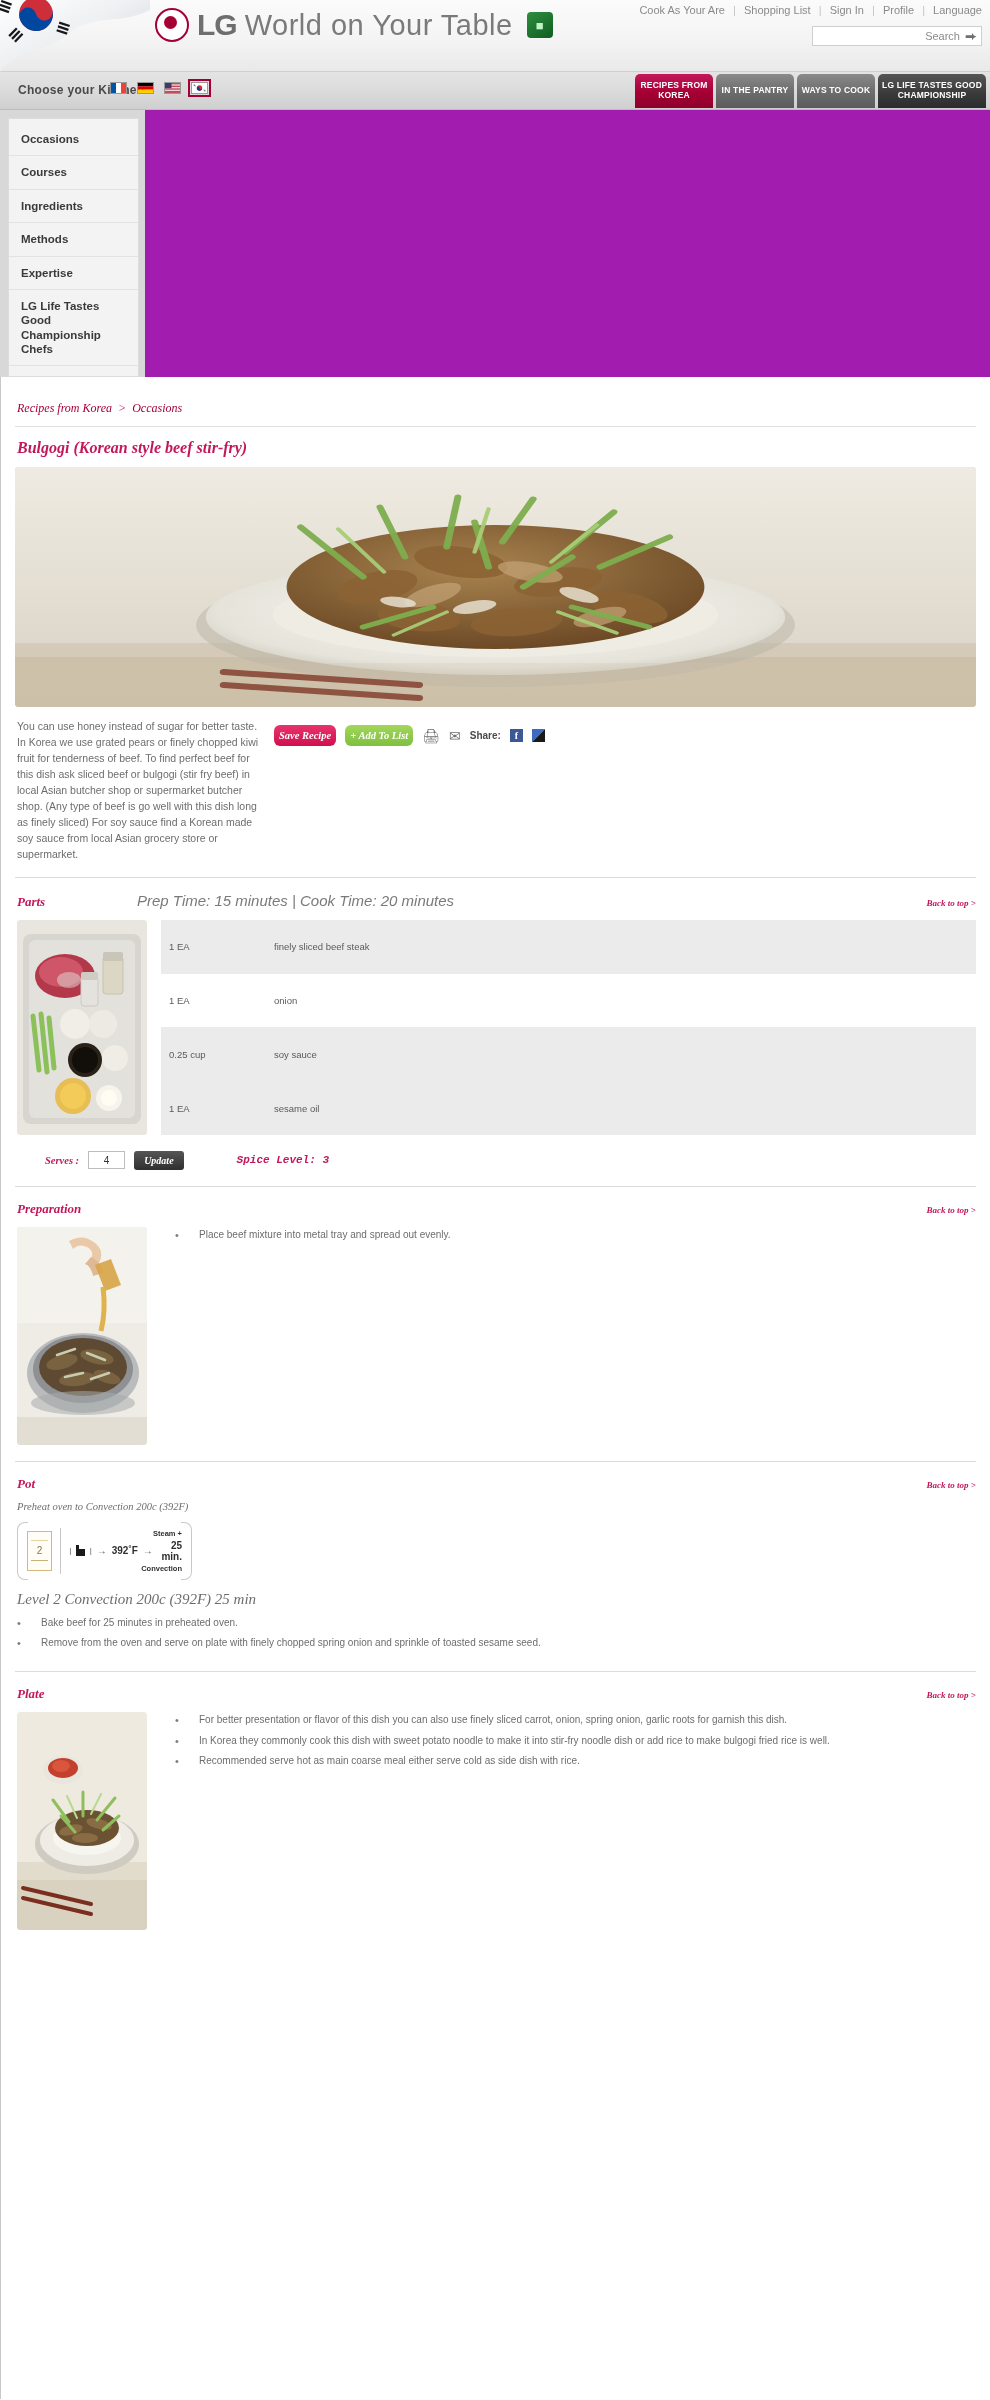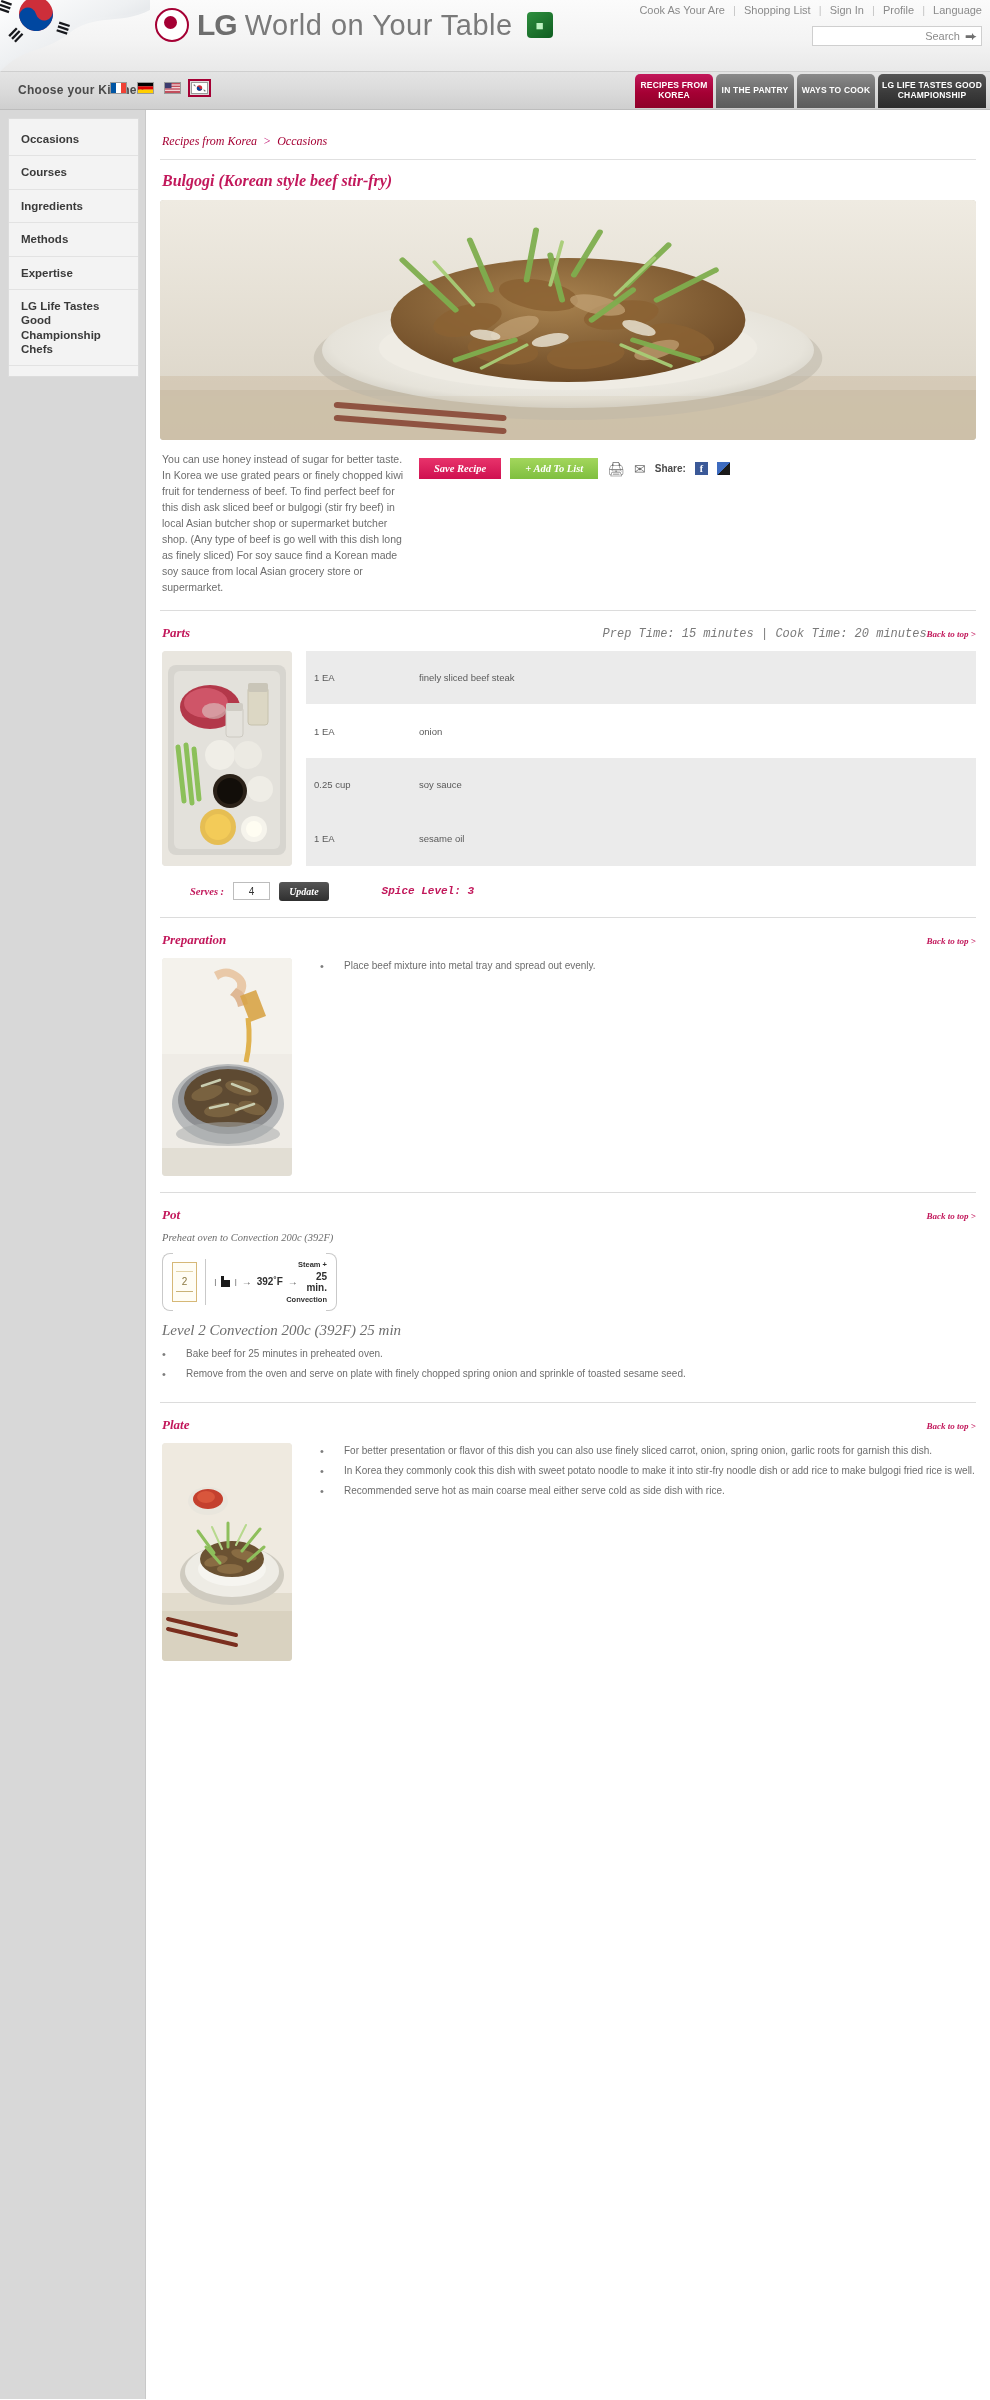--- a/index.html
+++ b/index.html
@@ -115,20 +115,21 @@
     width:108px;
     background:linear-gradient(to bottom,#555 0%, #3b3b3b 55%, #2c2c2c 100%);
   }
 
   
   .page {
     position:relative;
     display:flex;
     background:#a21caf;
     height: calc(2400px - 111px);
+    flex-direction: column;
   }
   .sidebar {
     width:145px; background:#d8d8d8; padding:8px 6px 0 8px;
   }
   .sidebar-inner {
     background:#f3f3f3; border:1px solid #dcdcdc;
     padding:4px 0 10px 0; min-height:200px;
   }
   .side-item {
     padding:9px 12px; font-size:11.5px; color:#3a3a3a;
@@ -169,23 +170,23 @@
     padding:12px 0 0 2px;
   }
   .desc {
     width:245px; font-size:10.5px; line-height:1.52; color:#6d6d6d;
   }
   .actions {
     flex:1; display:flex; align-items:center; gap:9px;
     padding-top:6px; justify-content:flex-start;
   }
   .btn {
-    border-radius:0; color:#fff; font-weight:bold;
+    border-radius:6px; color:#fff; font-weight:bold;
     font-family:"Liberation Serif", serif; font-style:italic;
-    font-size:10.5px; padding:5px 15px; cursor:pointer;
+    font-size:10.5px; padding:5px 5px; cursor:pointer;
     border:none; white-space:nowrap;
   }
   .btn-save{ background:linear-gradient(to bottom,#e8336b,#cf1050); }
   .btn-add{ background:linear-gradient(to bottom,#a3d65c,#7fbf3f); }
   .icon-print, .icon-mail { color:#6e6e6e; font-size:14px; cursor:pointer;}
   .share-label{ font-size:10px; font-weight:bold; color:#4a4a4a; }
   .share-fb{ width:13px;height:13px;background:#3b5998;color:#fff;
     font-size:10px;font-weight:bold;display:inline-flex;align-items:center;
     justify-content:center; font-family:"Liberation Serif",serif; cursor:pointer;}
   .share-more{ width:13px;height:13px;cursor:pointer;
@@ -198,22 +199,22 @@
     position:relative;
   }
   .sec-head{
     display:flex; align-items:baseline;
   }
   .sec-title{
     font-family:"Liberation Serif", serif; font-style:italic; font-weight:bold;
     font-size:13px; color:#c2185b; width:120px; flex-shrink:0;
   }
   .sec-meta{
-    font-family:Liberation Mono, monospace; font-style:italic;
-    font-size:12px; color:#7a7a7a; flex:1;text-align:right;
+    font-family:Liberation Sans, sans-serif; font-style:italic;
+    font-size:15px; color:#7a7a7a; flex:1;
   }
   .backtop{
     font-family:"Liberation Serif", serif; font-style:italic; font-weight:bold;
     font-size:9px; color:#c2185b; cursor:pointer; white-space:nowrap;
   }
   .sec-body{ display:flex; gap:14px; margin-top:10px; }
   .thumb{ width:130px; height:215px; border-radius:4px; overflow:hidden;
     background:#e9e7e2; flex-shrink:0;}
   .thumb.tall{height:215px;}
   .thumb.prep{height:218px;}

